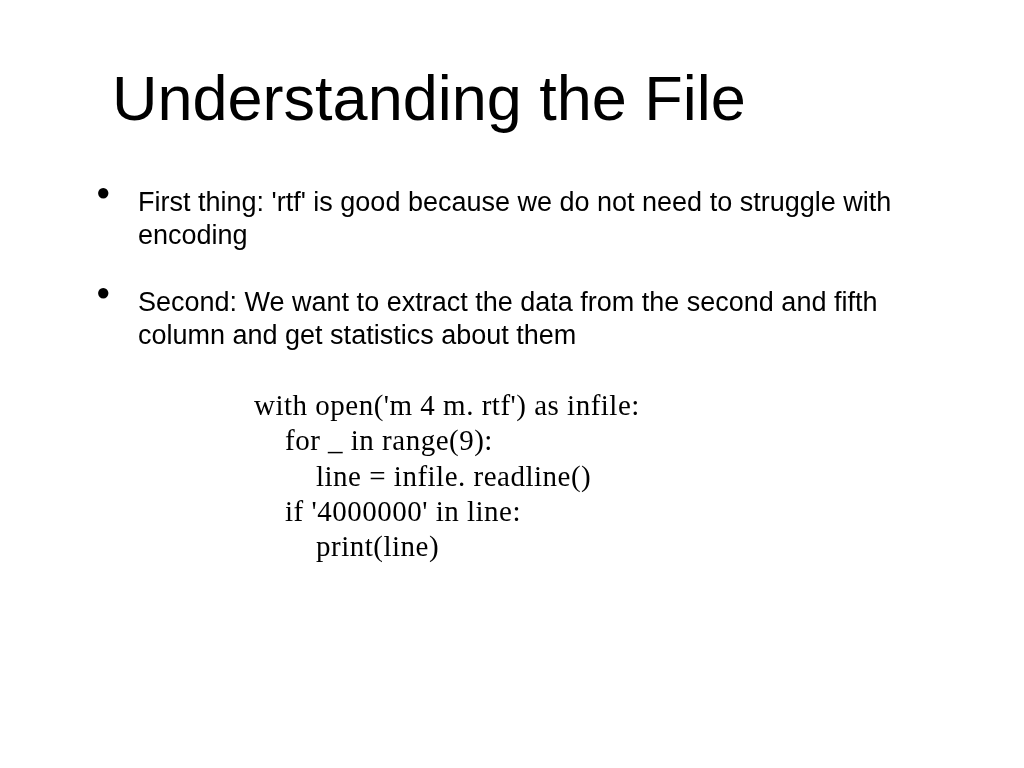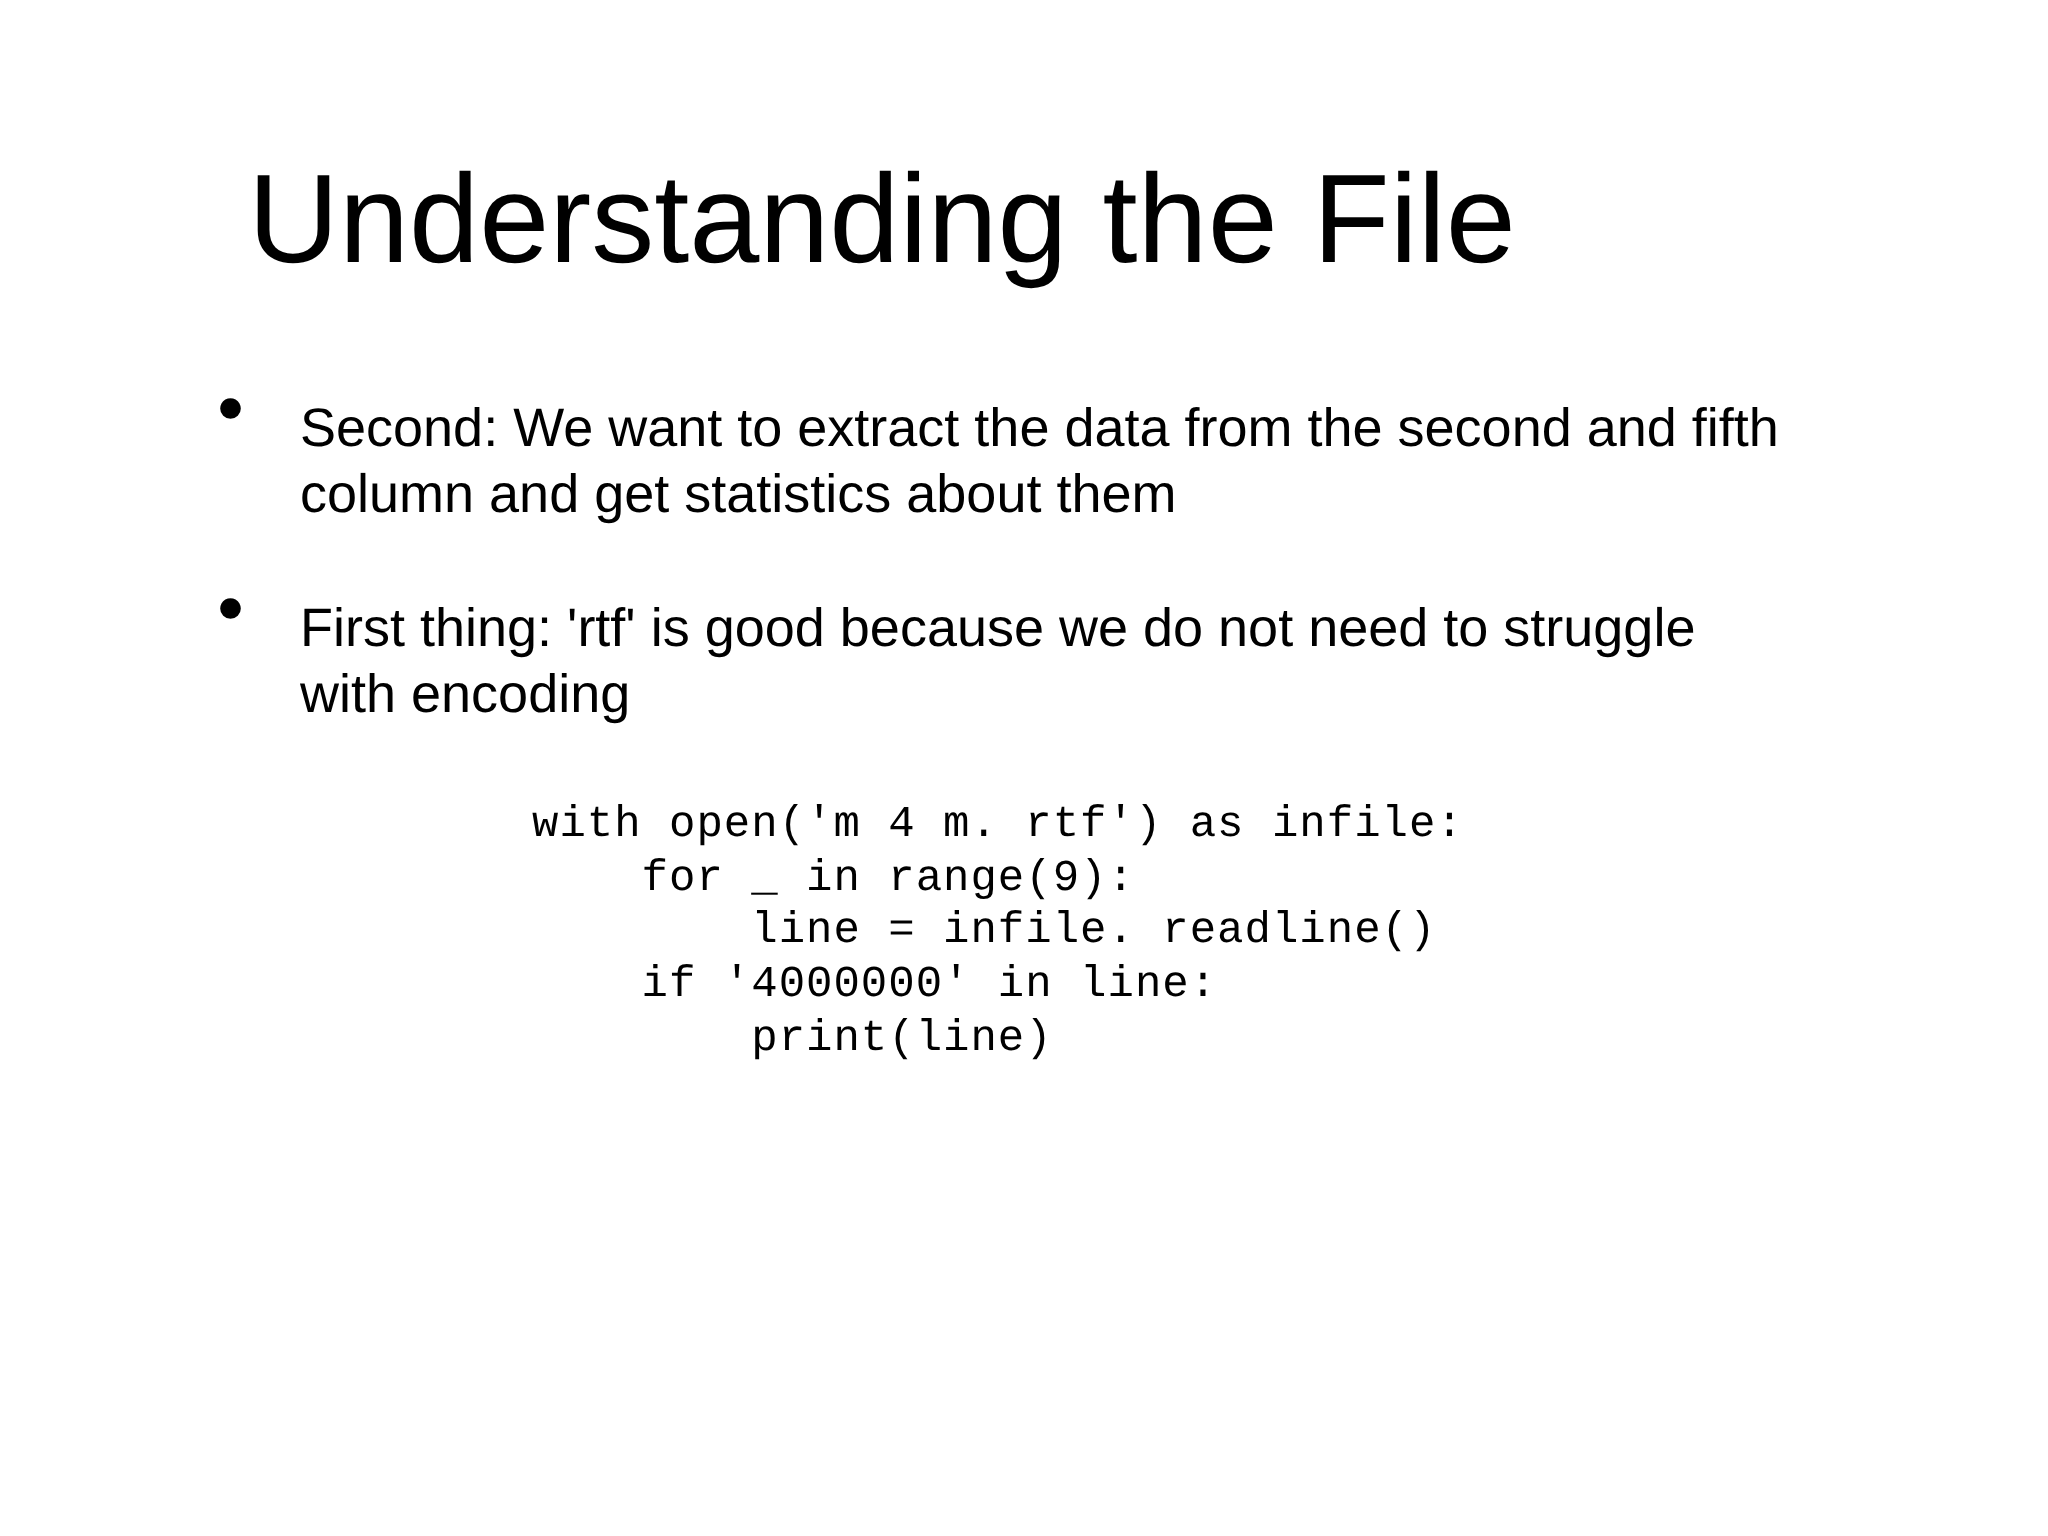--- a/index.html
+++ b/index.html
@@ -1,21 +1,21 @@
 <!DOCTYPE html>
 <html><head>
 <meta charset="utf-8">
 <style>
   * { margin: 0; padding: 0; box-sizing: border-box; }
   html, body { width: 1024px; height: 768px; background: #fff; font-family: Arial, Helvetica, sans-serif; color: #000; }
   .slide {
     width: 972px;
     height: 768px;
     position: relative;
-    padding: 16px;
+    padding: 4px;
   }
   .title {
     font-size: 63px;
     font-weight: 400;
     text-align: left;
     padding: 58px 0 0 108px;
     letter-spacing: 0px;
   }
   .bullets {
     list-style: none;
@@ -30,38 +30,38 @@
   }
   .bullets > li::before {
     content: "●";
     position: absolute;
     left: 6px;
     top: -6px;
     font-size: 24px;
     line-height: 1;
   }
   .code-block {
-    font-family: Liberation Mono, monospace;
-    font-size: 22px;
+    font-family: Liberation Serif, serif;
+    font-size: 29px;
     line-height: 1.22;
     white-space: pre;
     padding-left: 250px;
     padding-top: 2px;
     letter-spacing: 0.5px;
   }
 </style>
 </head>
 <body>
 
 <div class="slide">
   <h1 class="title">Understanding the File</h1>
 
   <ul class="bullets">
+    <li><span>First thing: 'rtf' is good because we do not need to struggle with encoding</span></li>
     <li><span>Second: We want to extract the data from the second and fifth column and get statistics about them</span></li>
-    <li><span>First thing: 'rtf' is good because we do not need to struggle with encoding</span></li>
   </ul>
 
   <div class="code-block">with open('m 4 m. rtf') as infile:
     for _ in range(9):
         line = infile. readline()
     if '4000000' in line:
         print(line)</div>
 </div>
 
 </body></html>

